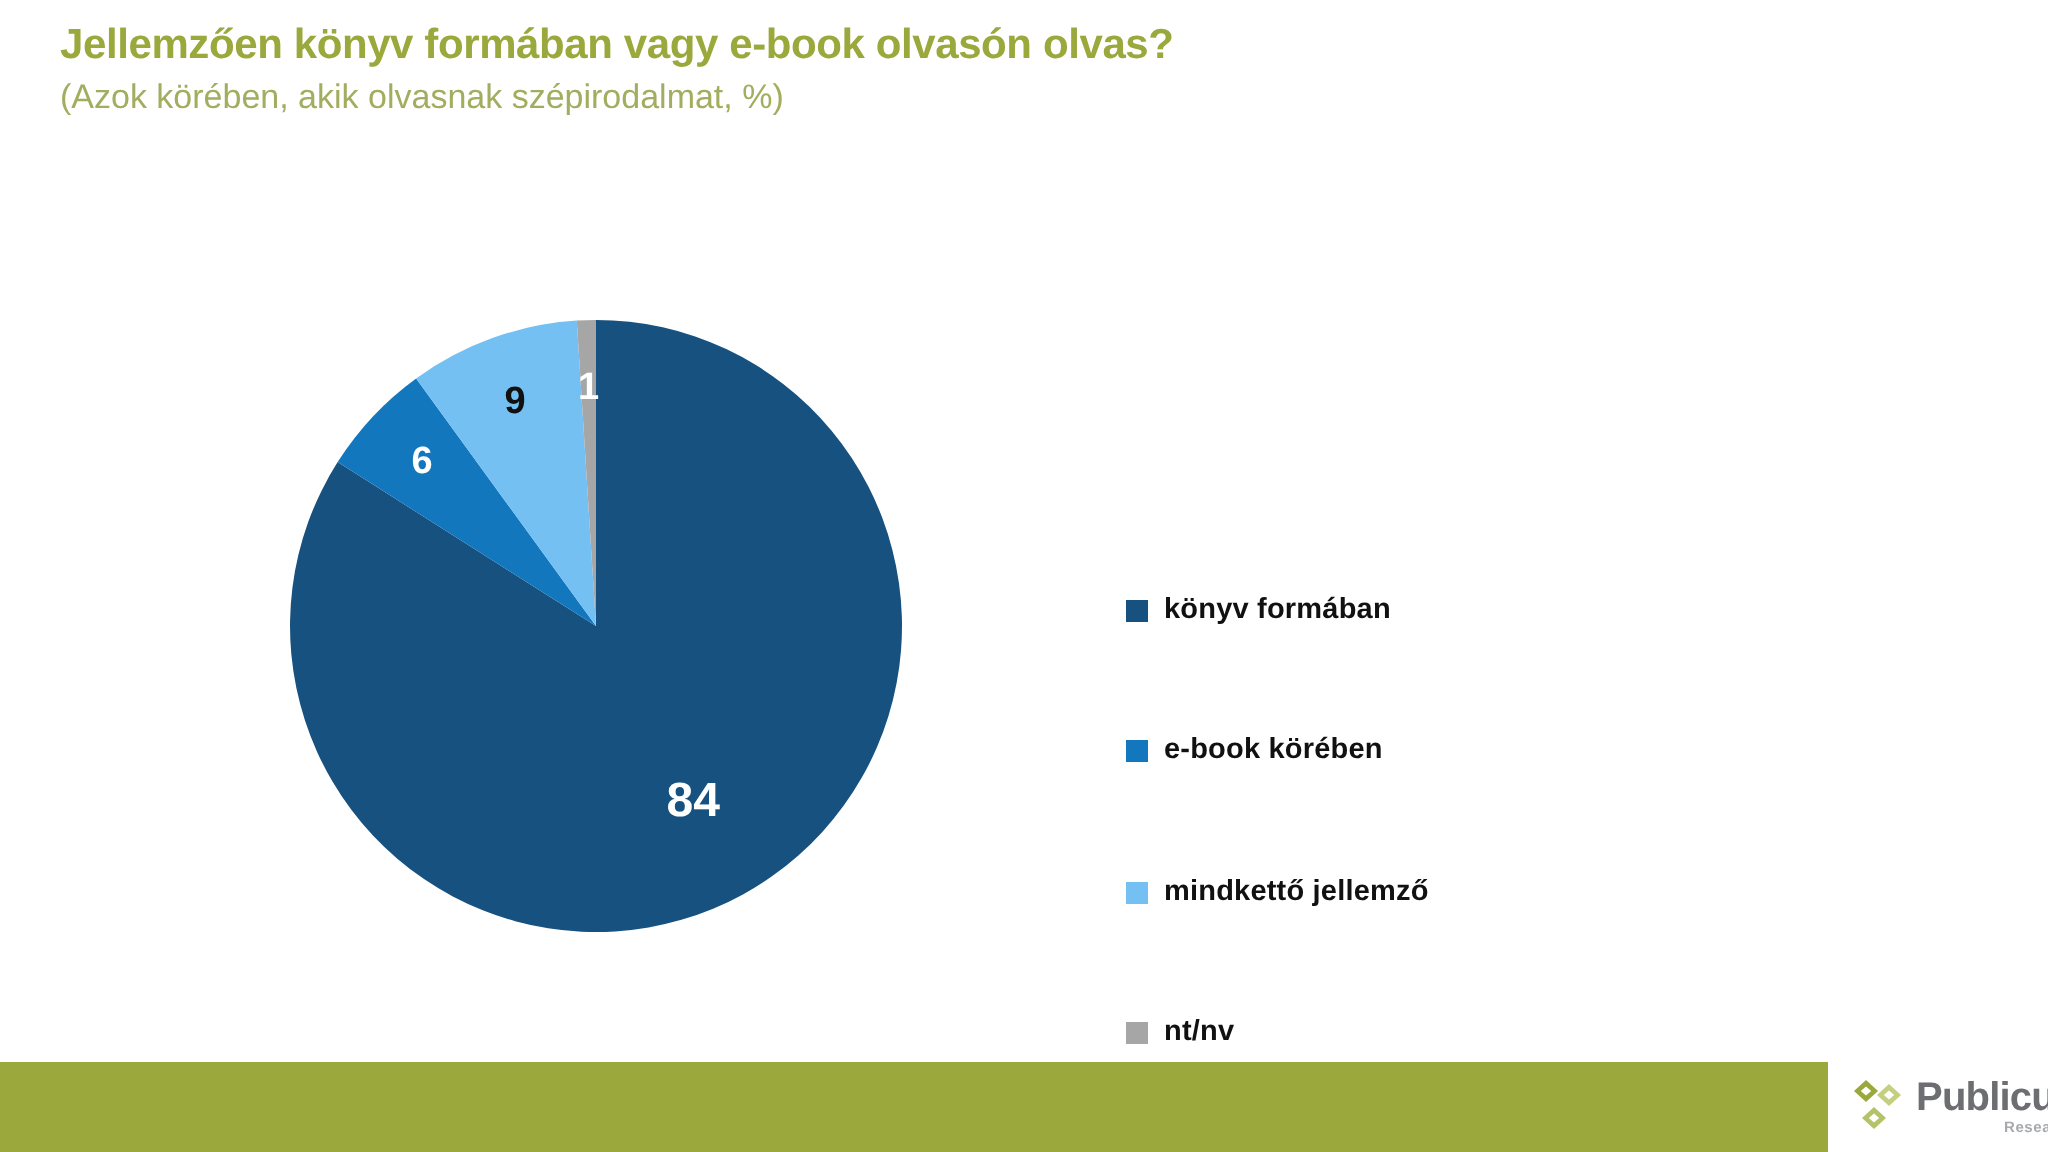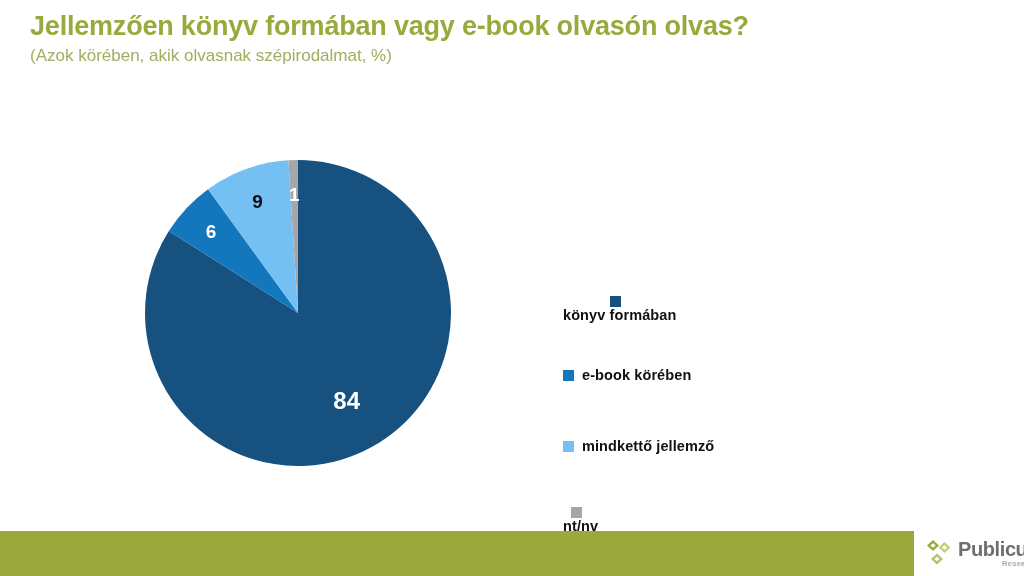--- a/index.html
+++ b/index.html
@@ -22,21 +22,21 @@
   }
 
   
   .title-block {
     position: absolute;
     left: 30px;
     top: 10px;
     width: 860px;
   }
   .title {
-    font-size: 27px;
+    font-size: 21px;
     font-weight: bold;
     color: #9aa83c;
     line-height: 1.2;
     letter-spacing: -0.2px;
     white-space: nowrap;
   }
   .subtitle {
     font-size: 17px;
     font-weight: normal;
     color: #a3ad5f;
@@ -173,33 +173,33 @@
       </svg>
       <div id="pie-labels">
           <div class="slice-label big" style="color: rgb(255, 255, 255); left: 201.647px; top: 241.489px; transform: translate(-50%, -50%);">84</div>
           <div class="slice-label" style="color: rgb(255, 255, 255); left: 66.0049px; top: 71.3061px; transform: translate(-50%, -50%);">6</div>
           <div class="slice-label" style="color: rgb(17, 17, 17); left: 112.575px; top: 40.7153px; transform: translate(-50%, -50%);">9</div>
           <div class="slice-label" style="color: rgb(255, 255, 255); left: 149.251px; top: 33.7189px; transform: translate(-50%, -50%);">1</div>
         </div>
     </div>
 
     <div class="legend">
-      <div class="legend-item" style="top:104px;flex-direction:column;">
+      <div class="legend-item" style="top:104px;">
         <span class="legend-swatch" style="background: rgb(23, 81, 127);"></span>
         <span class="legend-label">könyv formában</span>
       </div>
       <div class="legend-item" style="top:174px;">
         <span class="legend-swatch" style="background: rgb(18, 119, 189);"></span>
         <span class="legend-label">e-book körében</span>
       </div>
       <div class="legend-item" style="top:245px;text-align:center;">
         <span class="legend-swatch" style="background: rgb(116, 192, 242);"></span>
         <span class="legend-label">mindkettő jellemző</span>
       </div>
-      <div class="legend-item" style="top:315px;flex-direction:column;">
+      <div class="legend-item" style="top:315px;">
         <span class="legend-swatch" style="background: rgb(166, 166, 166);"></span>
         <span class="legend-label">nt/nv</span>
       </div>
     </div>
 
   </div>
 
   <div class="footer-bar" style="background: rgb(154, 168, 60);"></div>
 
   <div class="logo">

